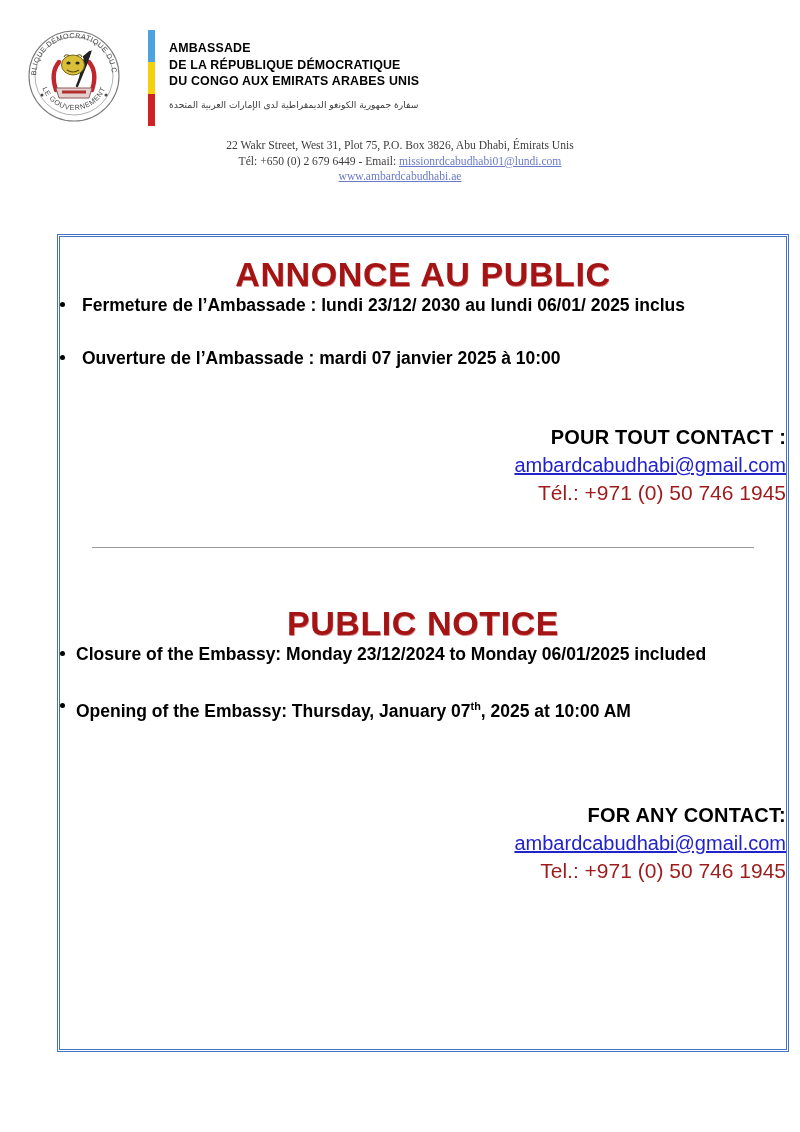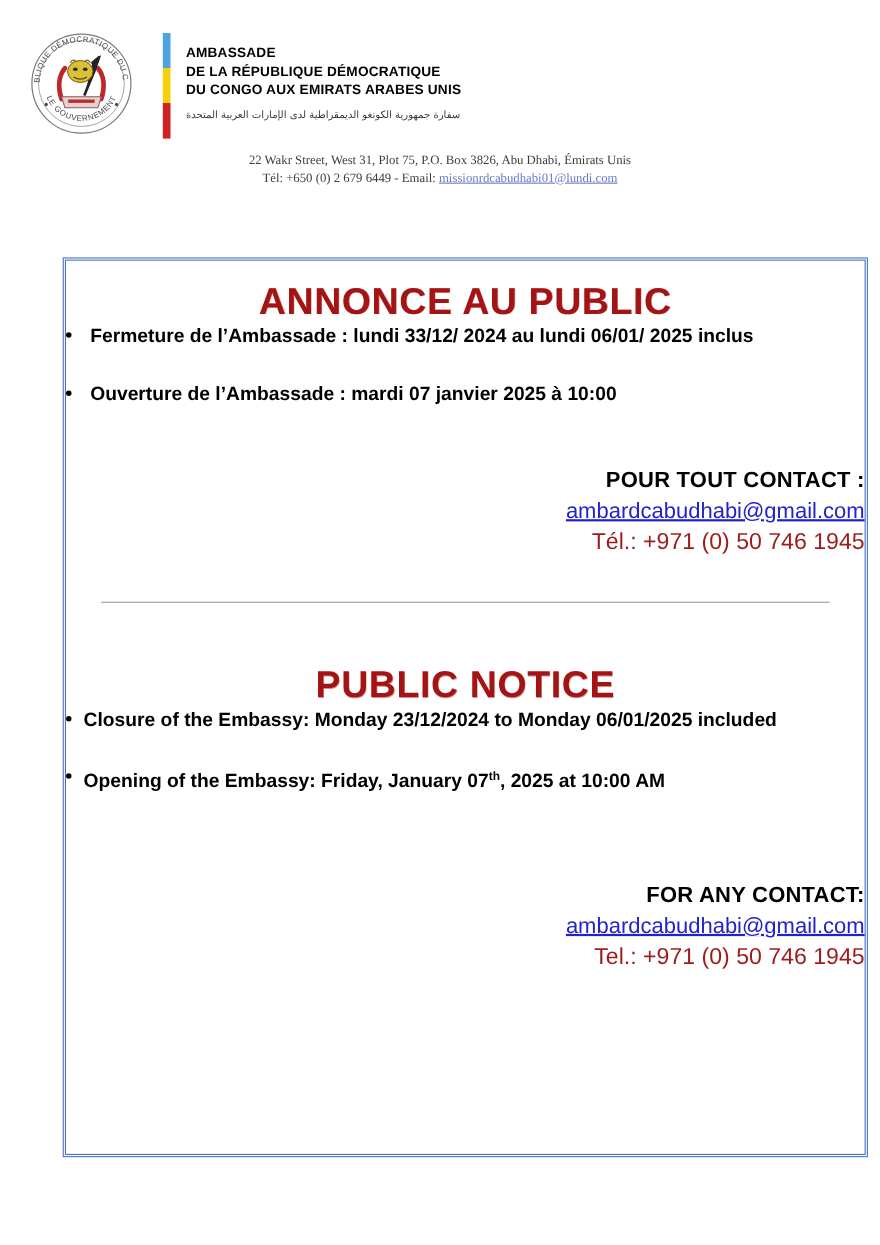--- a/index.html
+++ b/index.html
@@ -242,32 +242,35 @@
       <div class="lh-line">DU CONGO AUX EMIRATS ARABES UNIS</div>
       <div class="lh-arabic">سفارة جمهورية الكونغو الديمقراطية لدى الإمارات العربية المتحدة</div>
     </div>
   </div>
 
   <div class="address">
     <div class="line">22 Wakr Street, West 31, Plot 75, P.O. Box 3826, Abu Dhabi, Émirats Unis</div>
     <div class="line">
       <span>Tél: +650 (0) 2 679 6449 - Email: </span><span class="link">missionrdcabudhabi01@lundi.com</span>
     </div>
+    <div class="line">
+      <span class="link">www.ambardcabudhabi.ae</span>
+    </div>
   </div>
 </div>
 
 <div class="frame">
   <div class="frame-inner">
 
     <div class="notice-title title-fr">ANNONCE AU PUBLIC</div>
 
     <ul class="bullets fr-bullets">
       <li>
         <span class="dot"></span>
-        <span>Fermeture de l’Ambassade :  lundi 33/12/ 2024 au lundi 06/01/ 2025 inclus</span>
+        <span>Fermeture de l’Ambassade :  lundi 23/12/ 2030 au lundi 06/01/ 2025 inclus</span>
       </li>
       <li>
         <span class="dot"></span>
         <span>Ouverture de l’Ambassade :  mardi 07 janvier 2025 à 10:00</span>
       </li>
     </ul>
 
     <div class="contact contact-fr">
       <div class="c-head">POUR TOUT CONTACT :</div>
       <a class="c-email" href="#">ambardcabudhabi@gmail.com</a>
@@ -280,21 +283,21 @@
 
     <div class="notice-title title-en">PUBLIC NOTICE</div>
 
     <ul class="bullets en-bullets">
       <li>
         <span class="dot"></span>
         <span>Closure of the Embassy:    Monday 23/12/2024 to Monday 06/01/2025 included</span>
       </li>
       <li>
         <span class="dot"></span>
-        <span>Opening of the Embassy:  Friday, January 07</span><span class="sup">th</span><span>, 2025 at 10:00 AM</span>
+        <span>Opening of the Embassy:  Thursday, January 07</span><span class="sup">th</span><span>, 2025 at 10:00 AM</span>
       </li>
     </ul>
 
     <div class="contact contact-en">
       <div class="c-head">FOR ANY CONTACT:</div>
       <a class="c-email" href="#">ambardcabudhabi@gmail.com</a>
       <div class="c-phone">Tel.: +971 (0) 50 746 1945</div>
     </div>
 
   </div>

